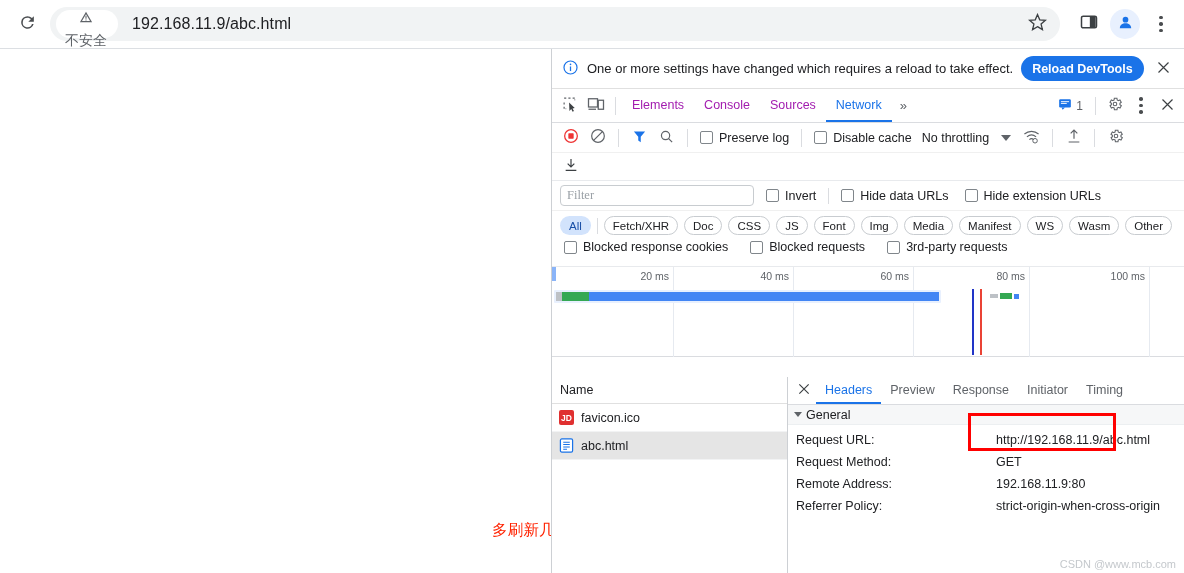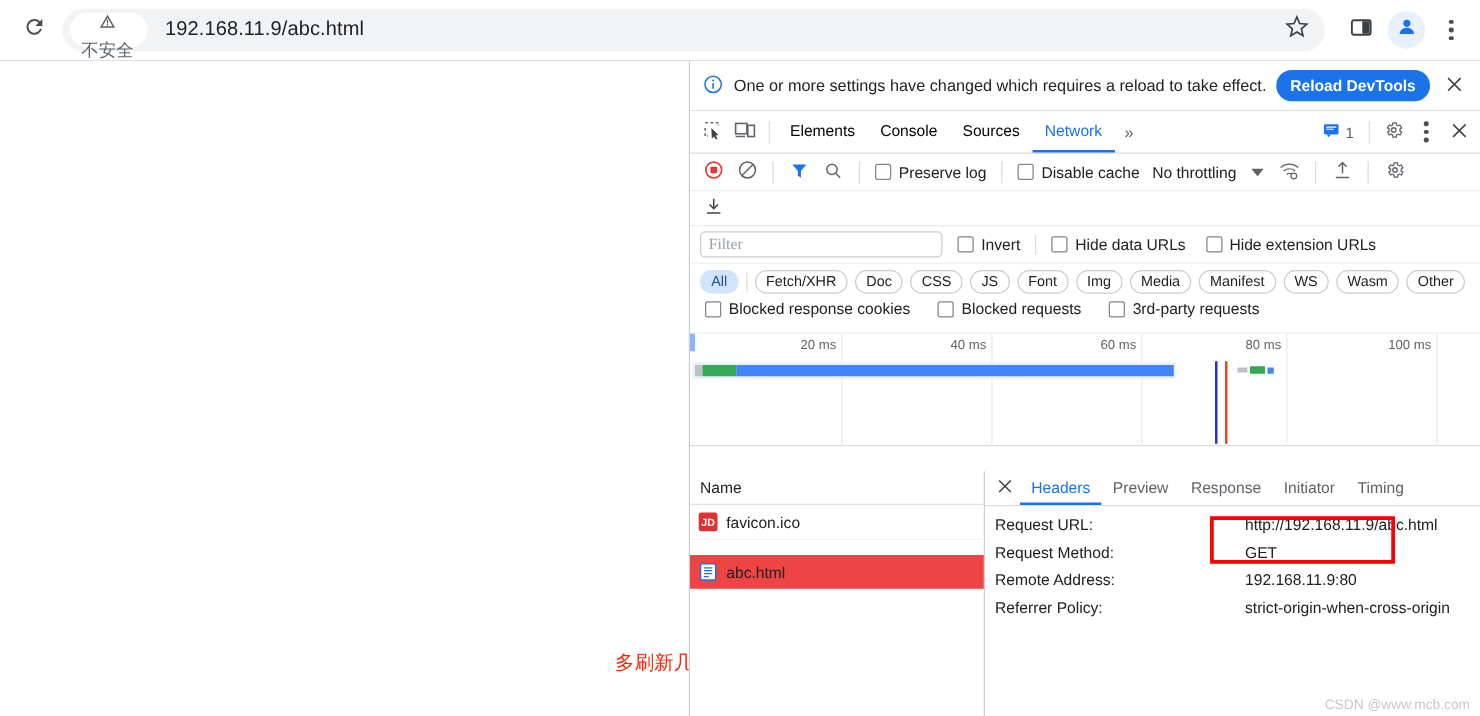--- a/index.html
+++ b/index.html
@@ -105,21 +105,21 @@
     background: #fff;
   }
   .tool-ico {
     width: 26px; height: 26px; display: flex;
     align-items: center; justify-content: center; cursor: pointer;
     border-radius: 3px;
   }
   .vdiv { width: 1px; height: 18px; background: #dadce0; margin: 0 6px; }
   .tab {
     height: 33px; display: flex; align-items: center; padding: 0 10px;
-    font-size: 12.5px; color: #000000; cursor: pointer;
+    font-size: 12.5px; color: #a21caf; cursor: pointer;
     border-bottom: 2px solid transparent;
   }
   .tab.active { color: #1a73e8; border-bottom-color: #1a73e8; }
   .chev2 { font-size: 13px; color: #5f6368; padding: 0 8px; cursor: pointer; }
   .tabstrip-right { margin-left: auto; display: flex; align-items: center; padding-right: 4px; }
   .msg-badge { display: flex; align-items: center; gap: 4px; cursor: pointer; padding: 0 6px; }
   .msg-count { font-size: 12px; color: #5f6368; }
 
   
   .net-toolbar {
@@ -176,21 +176,21 @@
   .req-list { width: 236px; border-right: 1px solid #cdd0d4; background: #fff; }
   .list-head {
     height: 27px; display: flex; align-items: center; padding-left: 8px;
     font-size: 12.5px; color: #202124; border-bottom: 1px solid #e0e0e0;
   }
   .req-row {
     height: 28px; display: flex; align-items: center; gap: 7px;
     padding-left: 7px; font-size: 12.5px; color: #202124; cursor: pointer;
     border-bottom: 1px solid #f2f3f4;
   }
-  .req-row.selected { background: #ef4444; margin-top: 12px; }
+  .req-row.selected { background: #e5e5e5; }
   .ico-jd {
     width: 15px; height: 15px; background: #e03030; border-radius: 2px;
     color: #fff; font-size: 8.5px; font-weight: bold;
     display: flex; align-items: center; justify-content: center;
     font-family: "Liberation Sans", sans-serif; flex: 0 0 auto;
   }
   .ico-doc { width: 15px; height: 15px; flex: 0 0 auto; }
 
   .details { flex: 1; background: #fff; position: relative; }
   .det-tabs {
@@ -571,20 +571,24 @@
               </svg>
           </span>
         </div>
         <div class="det-tab active">Headers</div>
         <div class="det-tab">Preview</div>
         <div class="det-tab">Response</div>
         <div class="det-tab">Initiator</div>
         <div class="det-tab">Timing</div>
       </div>
 
+      <div class="sec-head">
+        <span class="tri-open"></span>
+        <span>General</span>
+      </div>
 
       <div class="gen-list">
         <div class="gen-row">
           <span class="gen-key">Request URL:</span>
           <span class="gen-val">http://192.168.11.9/abc.html</span>
         </div>
         <div class="gen-row">
           <span class="gen-key">Request Method:</span>
           <span class="gen-val">GET</span>
         </div>

